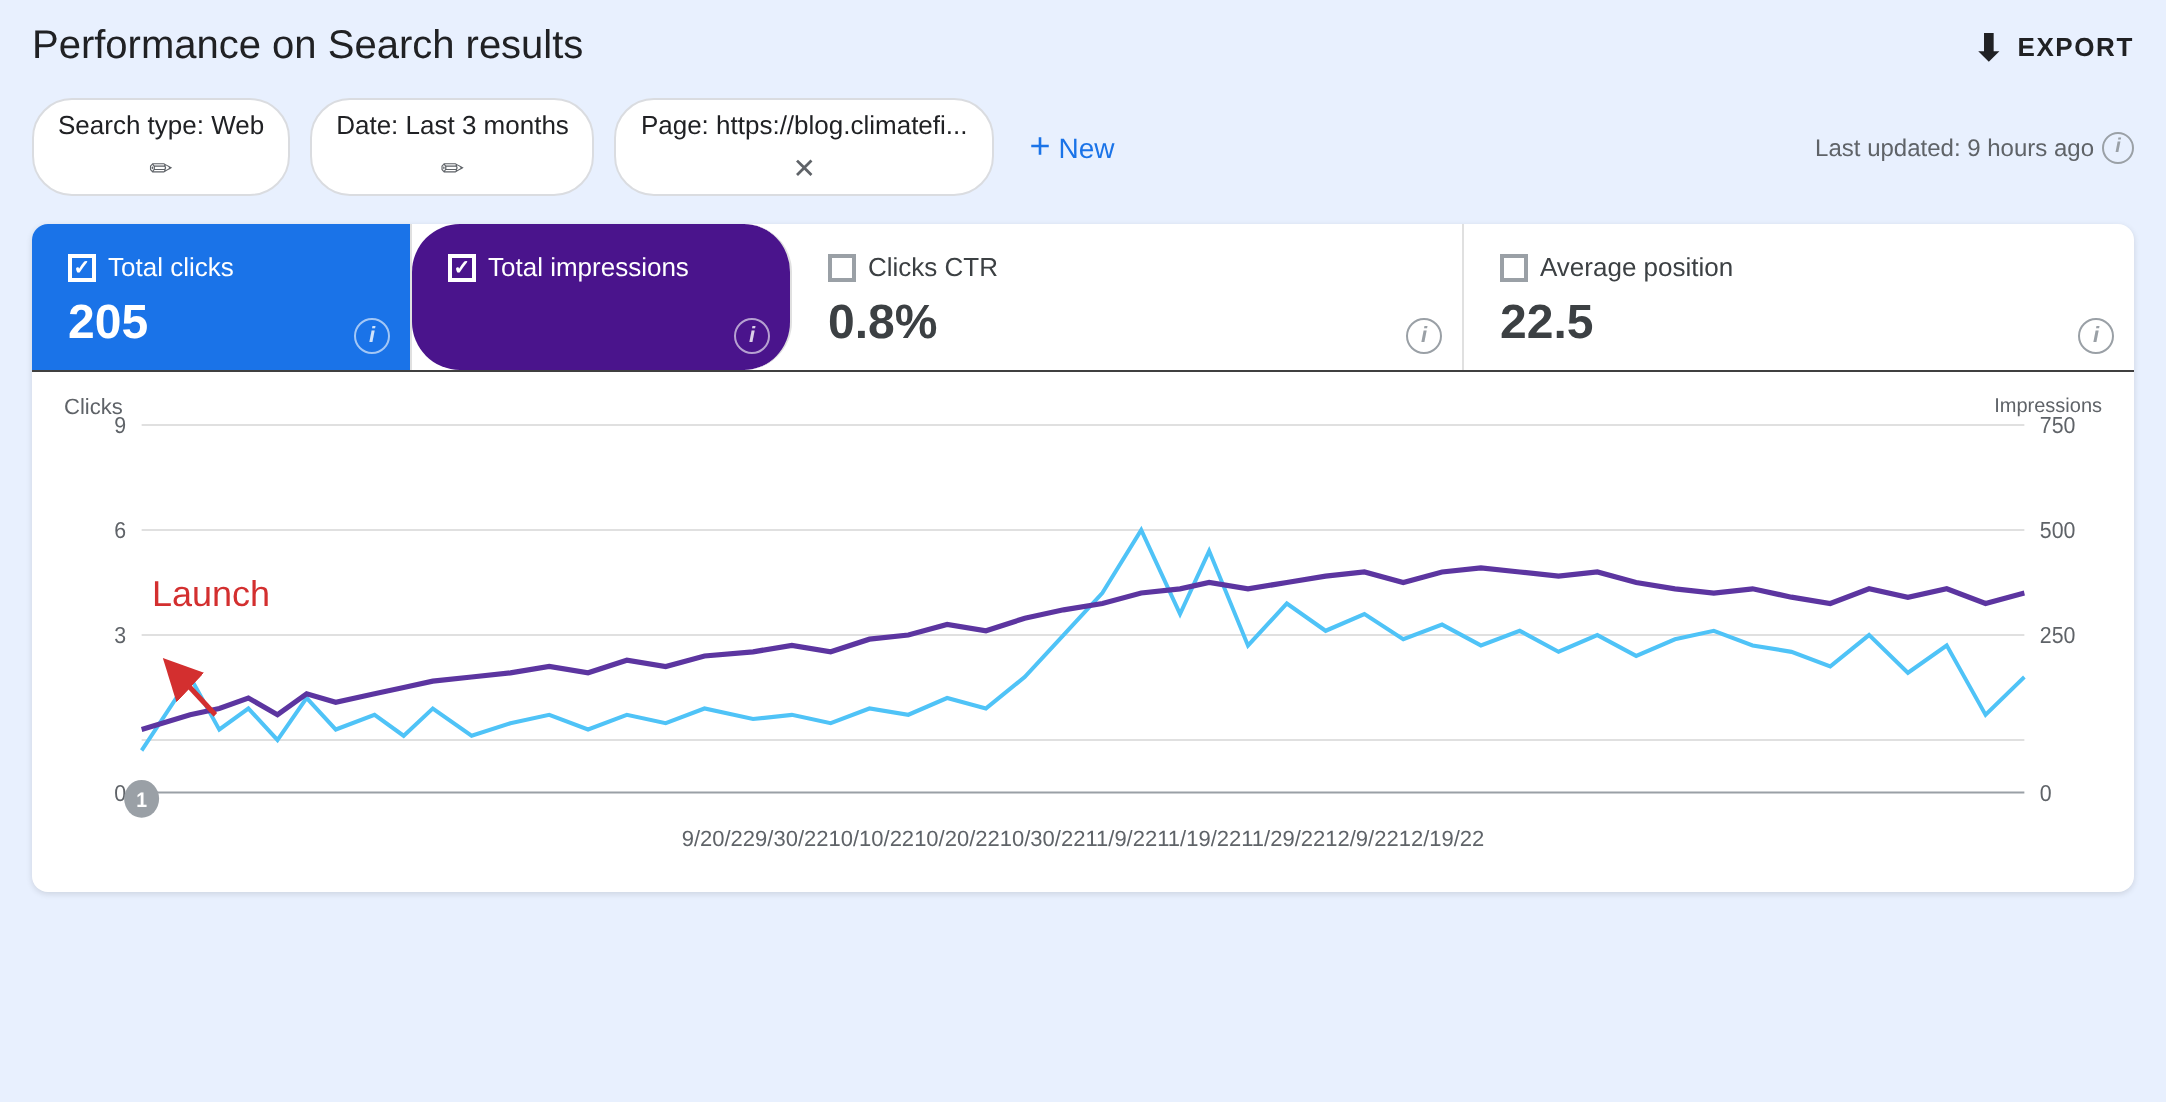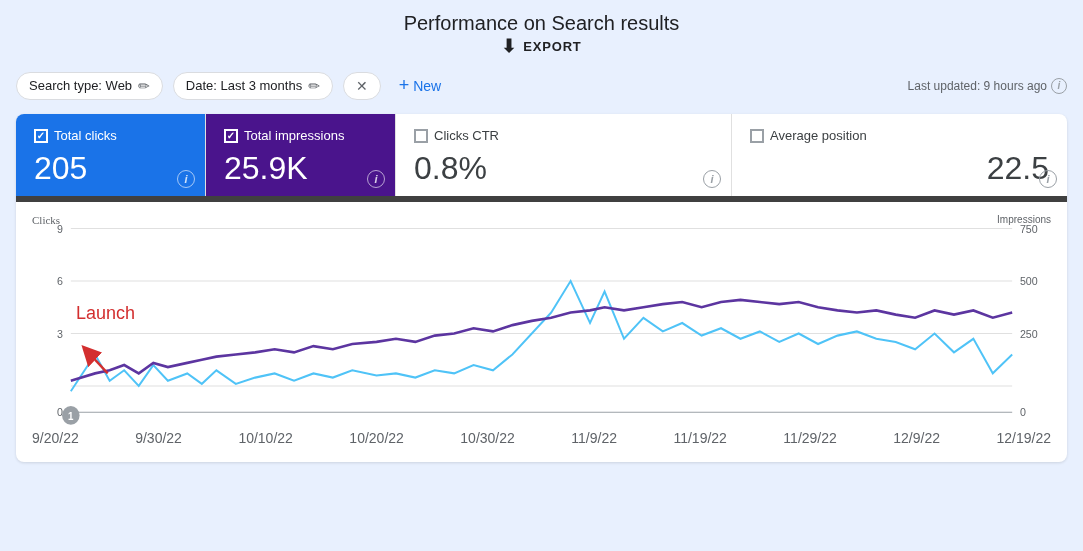--- a/index.html
+++ b/index.html
@@ -13,21 +13,20 @@
     .container {
       background: #e8f0fe;
       padding: 12px 16px;
       width: 1083px;
     }
     .header {
       display: flex;
       align-items: center;
       justify-content: space-between;
       margin-bottom: 14px;
-      flex-direction: column;
     }
     .header-title {
       font-size: 20px;
       font-weight: 500;
       color: #202124;
     }
     .export-btn {
       display: flex;
       align-items: center;
       gap: 6px;
@@ -53,20 +52,21 @@
       display: flex;
       align-items: center;
       gap: 6px;
       background: #fff;
       border: 1px solid #dadce0;
       border-radius: 20px;
       padding: 5px 12px;
       font-size: 13px;
       color: #202124;
       cursor: pointer;
+      flex-direction: column;
     }
     .filter-chip .edit-icon {
       color: #5f6368;
       font-size: 14px;
     }
     .filter-chip .close-icon {
       color: #5f6368;
       font-size: 14px;
       cursor: pointer;
     }
@@ -104,31 +104,30 @@
       font-weight: bold;
     }
     .main-card {
       background: #fff;
       border-radius: 8px;
       box-shadow: 0 1px 3px rgba(0,0,0,0.12);
       overflow: hidden;
     }
     .metrics-row {
       display: flex;
-      border-bottom: 6px solid #404040;
+      border-bottom: 1px solid #404040;
     }
     .metric-card {
       flex: 1;
       padding: 14px 18px 10px;
       border-right: 1px solid #e0e0e0;
       position: relative;
     }
     .metric-card:last-child {
       border-right: none;
-      text-align: right;
     }
     .metric-card.active-blue {
       background: #1a73e8;
     }
     .metric-card.active-purple {
       background: #4a148c;
     }
     .metric-header {
       display: flex;
       align-items: center;
@@ -159,22 +158,22 @@
       font-weight: 500;
     }
     .metric-card.active-blue .metric-label,
     .metric-card.active-purple .metric-label {
       color: #fff;
     }
     .metric-card.inactive .metric-label {
       color: #3c4043;
     }
     .metric-value {
-      font-size: 32px;
-      font-weight: 400;
+      font-size: 24px;
+      font-weight: 700;
       line-height: 1.1;
     }
     .metric-card.active-blue .metric-value,
     .metric-card.active-purple .metric-value {
       color: #fff;
     }
     .metric-card.inactive .metric-value {
       color: #3c4043;
     }
     .metric-footer {
@@ -204,21 +203,20 @@
       padding: 12px 16px 8px;
       position: relative;
       height: 260px;
     }
     .y-label-left {
       position: absolute;
       left: 16px;
       top: 12px;
       font-size: 11px;
       color: #5f6368;
-      font-family: Liberation Serif, serif;
     }
     .y-label-right {
       position: absolute;
       right: 16px;
       top: 12px;
       font-size: 10px;
       color: #5f6368;
       text-align: right;
     }
     .chart-svg-container {
@@ -235,23 +233,23 @@
       left: 44px;
       top: 85px;
       font-size: 18px;
       font-weight: 400;
       color: #d32f2f;
       pointer-events: none;
       white-space: nowrap;
     }
     .x-axis-labels {
       display: flex;
-      justify-content: space-between;
+      justify-content: center;
       padding: 2px 0 0 0;
-      font-size: 14px;
+      font-size: 11px;
       color: #5f6368;
     }
   </style>
 </head>
 <body>
 
 <div class="container">
 
   <div class="header">
     <h1 class="header-title">Performance on Search results</h1>
@@ -264,20 +262,21 @@
   <div class="filters-row">
     <div class="filter-chip">
       <span>Search type: Web</span>
       <span class="edit-icon">✏</span>
     </div>
     <div class="filter-chip">
       <span>Date: Last 3 months</span>
       <span class="edit-icon">✏</span>
     </div>
     <div class="filter-chip">
+      <span>Page: https://blog.climatefi...</span>
       <span class="close-icon">✕</span>
     </div>
     <button class="new-btn">
       <span style="font-size:18px;color:#1a73e8;">+</span>
       <span>New</span>
     </button>
     <div class="last-updated">
       <span>Last updated: 9 hours ago</span>
       <span class="info-icon-small">i</span>
     </div>
@@ -291,26 +290,25 @@
         <div class="metric-header">
           <div class="metric-checkbox checked-white"></div>
           <span class="metric-label">Total clicks</span>
         </div>
         <div class="metric-value">205</div>
         <div class="metric-footer">
           <span class="info-circle">i</span>
         </div>
       </div>
 
-      <div class="metric-card active-purple" style="max-width:190px;">
+      <div class="metric-card active-purple" style="max-width:190px;border-radius:24px;">
         <div class="metric-header">
           <div class="metric-checkbox checked-white"></div>
           <span class="metric-label">Total impressions</span>
         </div>
-        <div class="metric-value">25.9K</div>
         <div class="metric-footer">
           <span class="info-circle">i</span>
         </div>
       </div>
 
       <div class="metric-card inactive">
         <div class="metric-header">
           <div class="metric-checkbox unchecked-gray"></div>
           <span class="metric-label">Clicks CTR</span>
         </div>

